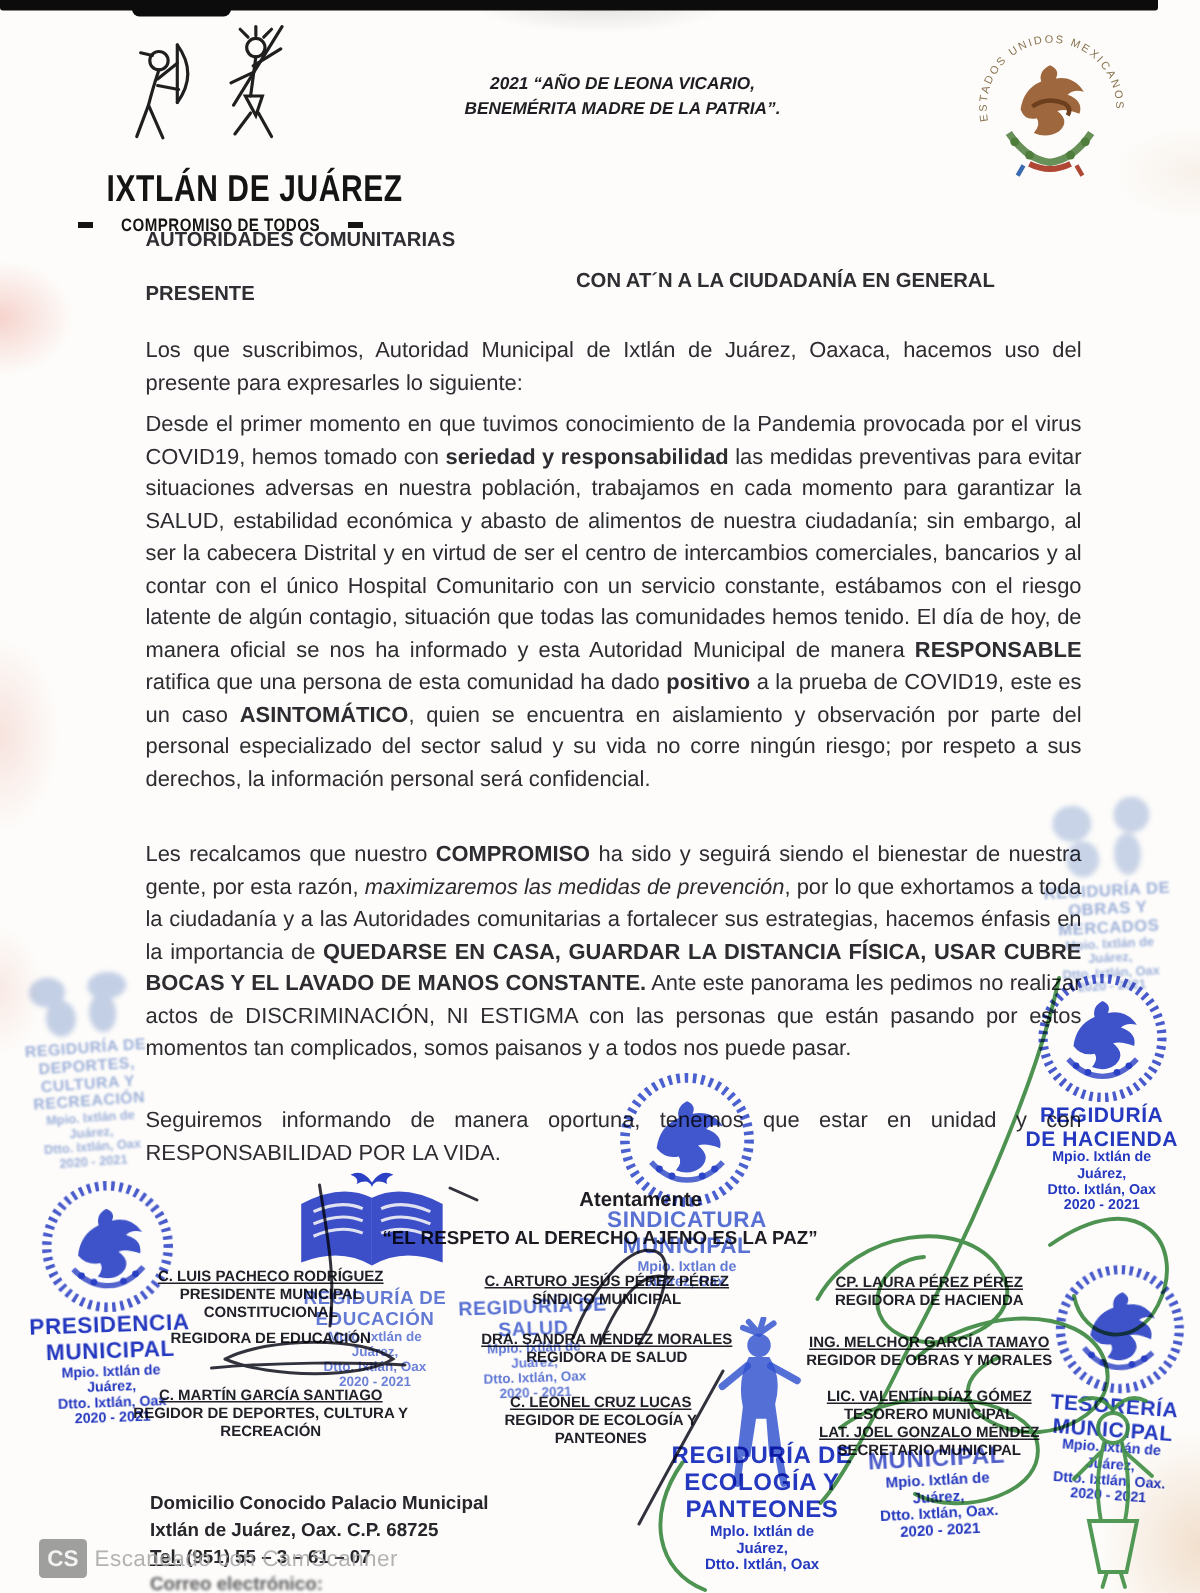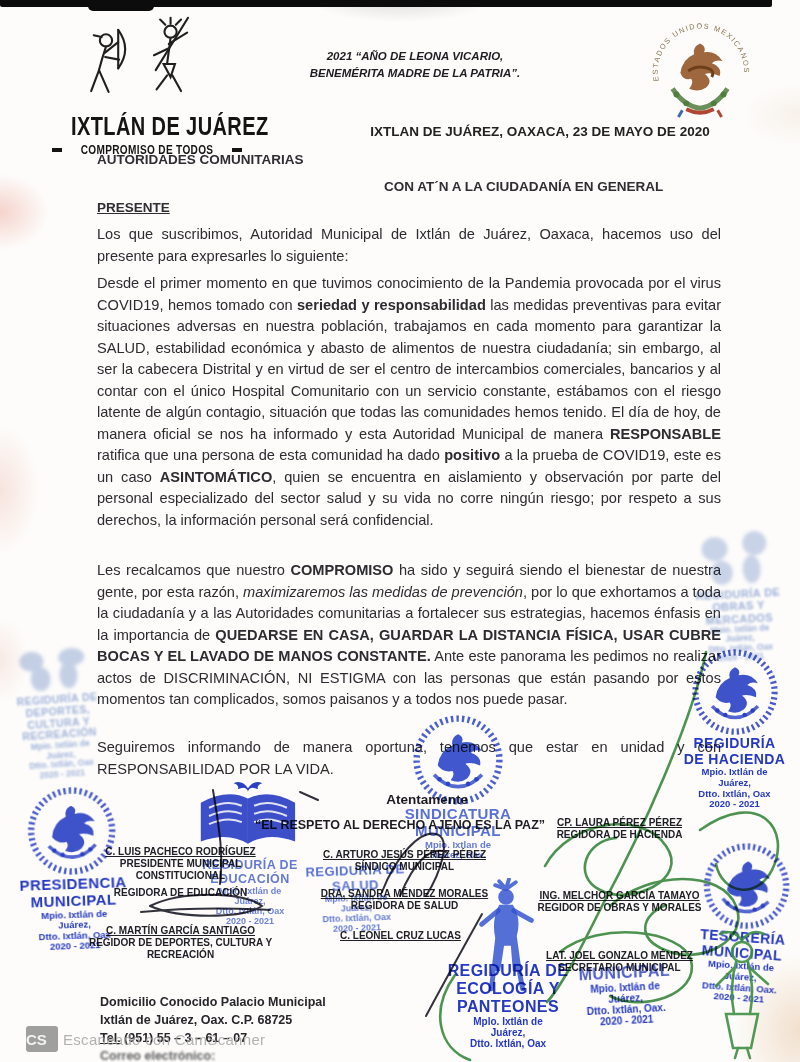--- a/index.html
+++ b/index.html
@@ -19,41 +19,41 @@
   
   .logo{left:52px;top:16px;width:190px;text-align:center;}
   .logo-title{font-weight:800;font-size:25px;letter-spacing:.5px;color:#141414;transform:scaleX(.8);transform-origin:center;white-space:nowrap;}
   .logo-slogan{display:flex;align-items:center;justify-content:center;gap:6px;margin-top:2px;}
   .logo-slogan .txt{font-weight:800;font-size:12px;letter-spacing:.4px;color:#141414;transform:scaleX(.84);white-space:nowrap;}
   .logo-slogan .dash{width:16px;height:4px;background:#141414;}
   .motto{left:295px;top:48px;width:240px;text-align:center;font-weight:700;font-style:italic;font-size:11.5px;line-height:17px;color:#1d1d22;}
   .dateline{left:320px;top:124px;width:440px;text-align:center;font-weight:700;font-size:13.5px;color:#222;}
   .addr1{left:97px;top:152px;font-weight:700;font-size:13.5px;}
   .addr2{left:384px;top:179px;font-weight:700;font-size:13.5px;}
-  .addr3{left:97px;top:200px;font-weight:700;font-size:13.5px;text-decoration:underline;}
+  .addr3{left:97px;top:188px;font-weight:700;font-size:13.5px;}
   
   .para{left:97px;width:624px;font-size:14.6px;line-height:21.5px;text-align:justify;color:#2c2c31;filter:blur(.2px);}
   .b{font-weight:700;} .i{font-style:italic;margin-top:47px;}
   .saluta{left:338px;top:792px;width:130px;text-align:right;font-weight:700;font-size:13.5px;color:#1c1c22;}
   .quote{left:210px;top:818px;width:380px;text-align:center;font-weight:700;font-size:12.5px;color:#1c1c22;}
   
   .sig{position:absolute;text-align:center;font-size:10px;line-height:12px;font-weight:700;color:#202028;filter:blur(.15px);}
   .sig .nm{text-decoration:underline;}
   
   .stamp{position:absolute;text-align:center;line-height:1.12;mix-blend-mode:multiply;pointer-events:none;}
   .blue{color:#2539c4;}
   .blue2{color:#3d5ad0;}
   .faint{color:#9fb3de;}
   .st-big{font-weight:700;letter-spacing:.4px;}
   .st-sm{font-weight:700;}
   .blur1{filter:blur(.4px);} .blur2{filter:blur(.8px);}
   .footer{left:100px;font-size:12.5px;font-weight:700;color:#26262b;line-height:18px;}
   .email{filter:blur(1.1px);opacity:.75;}
   .wm{left:26px;top:1026px;display:flex;align-items:center;gap:5px;z-index:6;opacity:.85;}
-  .wm-badge{width:32px;height:26px;background:#8f8f8f;color:#f2f2f2;font-weight:800;font-size:15px;display:flex;align-items:center;justify-content:flex-start;border-radius:3px;}
+  .wm-badge{width:32px;height:26px;background:#8f8f8f;color:#f2f2f2;font-weight:800;font-size:15px;display:flex;align-items:center;justify-content:center;border-radius:3px;}
   .wm-badge i{font-style:normal;}
   .wm-text{color:#a6a6a6;font-size:15px;letter-spacing:.3px;}
   svg{display:block;}
   .ink{position:absolute;left:0;top:0;width:800px;height:1062px;pointer-events:none;mix-blend-mode:multiply;}
 </style>
 </head>
 <body>
 
 <div class="page">
 
@@ -122,62 +122,66 @@
       <circle cx="38" cy="76" r="3" fill="#4e7d3c"></circle>
         <circle cx="48" cy="85" r="3" fill="#4e7d3c"></circle>
       <circle cx="76" cy="85" r="3" fill="#4e7d3c"></circle>
         <circle cx="86" cy="76" r="3" fill="#4e7d3c"></circle>
       <path d="M48,91 Q62,98 76,91" fill="none" stroke="#b04634" stroke-width="4"></path>
       <path d="M44,92 L40,99" stroke="#3a6ab0" stroke-width="3"></path>
         <path d="M80,92 L84,99" stroke="#b04634" stroke-width="3"></path>
     </svg>
   </div>
 
-  <div class="abs dateline">IXTLAN DE JUÁREZ, OAXACA, 23 DE MAYO DE 2020</div>
   <div class="abs addr1">AUTORIDADES COMUNITARIAS</div>
   <div class="abs addr2">CON AT´N A LA CIUDADANÍA EN GENERAL</div>
   <div class="abs addr3">PRESENTE</div>
 
   <div class="abs para" style="top:224px">Los que suscribimos, Autoridad Municipal de Ixtlán de Juárez, Oaxaca, hacemos uso del presente para expresarles lo siguiente:</div>
   <div class="abs para" style="top:273px"><span>Desde el primer momento en que tuvimos conocimiento de la Pandemia provocada por el virus COVID19, hemos tomado con </span><span class="b">seriedad y responsabilidad</span><span> las medidas preventivas para evitar situaciones adversas en nuestra población, trabajamos en cada momento para garantizar la SALUD, estabilidad económica y abasto de alimentos de nuestra ciudadanía; sin embargo, al ser la cabecera Distrital y en virtud de ser el centro de intercambios comerciales, bancarios y al contar con el único Hospital Comunitario con un servicio constante,  estábamos con el riesgo latente de algún contagio, situación que todas las comunidades hemos tenido. El día de hoy, de manera oficial se nos ha informado y esta Autoridad Municipal de manera </span><span class="b">RESPONSABLE</span><span> ratifica que una persona de esta comunidad ha dado </span><span class="b">positivo</span><span> a la prueba de COVID19, este es un caso </span><span class="b">ASINTOMÁTICO</span><span>, quien se encuentra en aislamiento y observación por parte del personal especializado del sector salud y su vida no corre ningún riesgo; por respeto a sus derechos, la información personal será confidencial.</span></div>
   <div class="abs para" style="top:560px"><span>Les recalcamos que nuestro </span><span class="b">COMPROMISO</span><span> ha sido y seguirá siendo el bienestar de nuestra gente, por esta razón, </span><span class="i">maximizaremos las medidas de prevención</span><span>, por lo que exhortamos a toda la ciudadanía y a las Autoridades comunitarias a fortalecer sus estrategias, hacemos énfasis en la importancia de </span><span class="b">QUEDARSE EN CASA, GUARDAR LA DISTANCIA FÍSICA, USAR CUBRE BOCAS Y EL LAVADO DE MANOS CONSTANTE.</span><span> Ante este panorama les pedimos no realizar actos de DISCRIMINACIÓN, NI ESTIGMA con las personas que están pasando por estos momentos tan complicados, somos paisanos y a todos nos puede pasar.</span></div>
   <div class="abs para" style="top:737px">Seguiremos informando de manera oportuna, tenemos que estar en unidad y con RESPONSABILIDAD POR LA VIDA.</div>
 
   <div class="abs saluta">Atentamente</div>
   <div class="abs quote">“EL RESPETO AL DERECHO AJENO ES LA PAZ”</div>
 
   <div class="sig" style="left:88px;top:846px;width:185px">
       <div class="nm">C. LUIS PACHECO RODRÍGUEZ</div>
       <div>PRESIDENTE MUNICIPAL CONSTITUCIONAL</div>
     </div>
   <div class="sig" style="left:312px;top:849px;width:185px">
       <div class="nm">C. ARTURO JESÚS PÉREZ PÉREZ</div>
       <div>SÍNDICO MUNICIPAL</div>
     </div>
-  <div class="sig" style="left:522px;top:817px;width:195px">
+  <div class="sig" style="left:522px;top:850px;width:195px">
       <div class="nm">CP. LAURA PÉREZ PÉREZ</div>
       <div>REGIDORA DE HACIENDA</div>
     </div>
   <div class="sig" style="left:88px;top:887px;width:185px">
       <div>REGIDORA DE EDUCACIÓN</div>
     </div>
   <div class="sig" style="left:312px;top:888px;width:185px">
       <div class="nm">DRA. SANDRA MÉNDEZ MORALES</div>
       <div>REGIDORA DE SALUD</div>
     </div>
   <div class="sig" style="left:522px;top:890px;width:195px">
       <div class="nm">ING. MELCHOR GARCÍA TAMAYO</div>
       <div>REGIDOR DE OBRAS Y MORALES</div>
     </div>
   <div class="sig" style="left:88px;top:925px;width:185px">
       <div class="nm">C. MARTÍN GARCÍA SANTIAGO</div>
       <div>REGIDOR DE DEPORTES, CULTURA Y RECREACIÓN</div>
     </div>
   <div class="sig" style="left:308px;top:930px;width:185px">
       <div class="nm">C. LEONEL CRUZ LUCAS</div>
+      <div>REGIDOR DE ECOLOGÍA Y PANTEONES</div>
+    </div>
+  <div class="sig" style="left:522px;top:926px;width:195px">
+      <div class="nm">LIC. VALENTÍN DÍAZ GÓMEZ</div>
+      <div>TESORERO MUNICIPAL</div>
     </div>
   <div class="sig" style="left:522px;top:950px;width:195px">
       <div class="nm">LAT. JOEL GONZALO MÉNDEZ</div>
       <div>SECRETARIO MUNICIPAL</div>
     </div>
 
   <div class="abs footer" style="top:993px">
     <div>Domicilio Conocido Palacio Municipal</div>
     <div>Ixtlán de Juárez, Oax.   C.P. 68725</div>
     <div><span class="b" style="text-decoration:underline">Tel.</span> <span>(951) 55 – 3 – 61 – 07</span></div>

